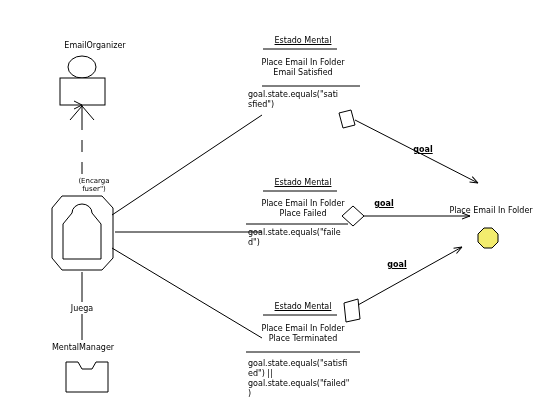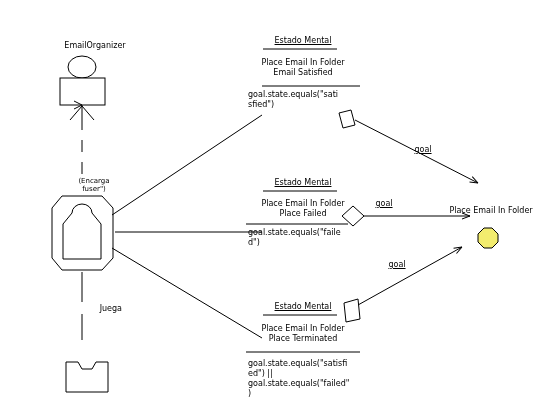--- a/index.html
+++ b/index.html
@@ -24,28 +24,28 @@
     position: absolute;
     color: #000000;
     font-family: "DejaVu Sans", sans-serif;
     font-size: 8px;
     line-height: 10px;
     white-space: pre;
     letter-spacing: 0px;
   }
   .ctr { text-align: center; }
   .und { text-decoration: underline; text-align: center; }
-  .bold { font-weight: normal; }
+  .bold { font-weight: bold; }
 
   
   #actor-label      { left: 50px;  top: 41px;  width: 90px; }
   
   #role-label       { left: 56px;  top: 177px; width: 76px; font-size: 7px; line-height: 8px; }
   
-  #juega-label      { left: 42px;  top: 304px; width: 80px; text-align: right; }
+  #juega-label      { left: 42px;  top: 304px; width: 80px; }
   #mentalmgr-label  { left: 38px;  top: 343px; width: 90px; }
 
   
   #note1-title      { left: 258px; top: 36px;  width: 90px; }
   #note1-body       { left: 243px; top: 58px;  width: 120px; }
   #note1-cond       { left: 248px; top: 90px;  width: 112px; text-align: left; }
   
   #note2-title      { left: 258px; top: 178px; width: 90px; }
   #note2-body       { left: 243px; top: 199px; width: 120px; }
   #note2-cond       { left: 248px; top: 228px; width: 112px; text-align: left; }
@@ -152,20 +152,21 @@
     </g>
   </svg>
 
   <div class="lbl ctr" id="actor-label">EmailOrganizer</div>
 
   <div>
     <div class="lbl ctr" id="role-label"><span>(Encarga</span><br><span>fuser")</span></div>
   </div>
 
   <div class="lbl ctr" id="juega-label">Juega</div>
+  <div class="lbl ctr" id="mentalmgr-label">MentalManager</div>
 
   <div class="lbl ctr und" id="note1-title">Estado Mental</div>
   <div class="lbl ctr" id="note1-body"><span>Place Email In Folder</span><br><span>Email Satisfied</span></div>
   <div class="lbl" id="note1-cond"><span>goal.state.equals("sati</span><br><span>sfied")</span></div>
 
   <div class="lbl ctr und" id="note2-title">Estado Mental</div>
   <div class="lbl ctr" id="note2-body"><span>Place Email In Folder</span><br><span>Place Failed</span></div>
   <div class="lbl" id="note2-cond"><span>goal.state.equals("faile</span><br><span>d")</span></div>
 
   <div class="lbl ctr und" id="note3-title">Estado Mental</div>

